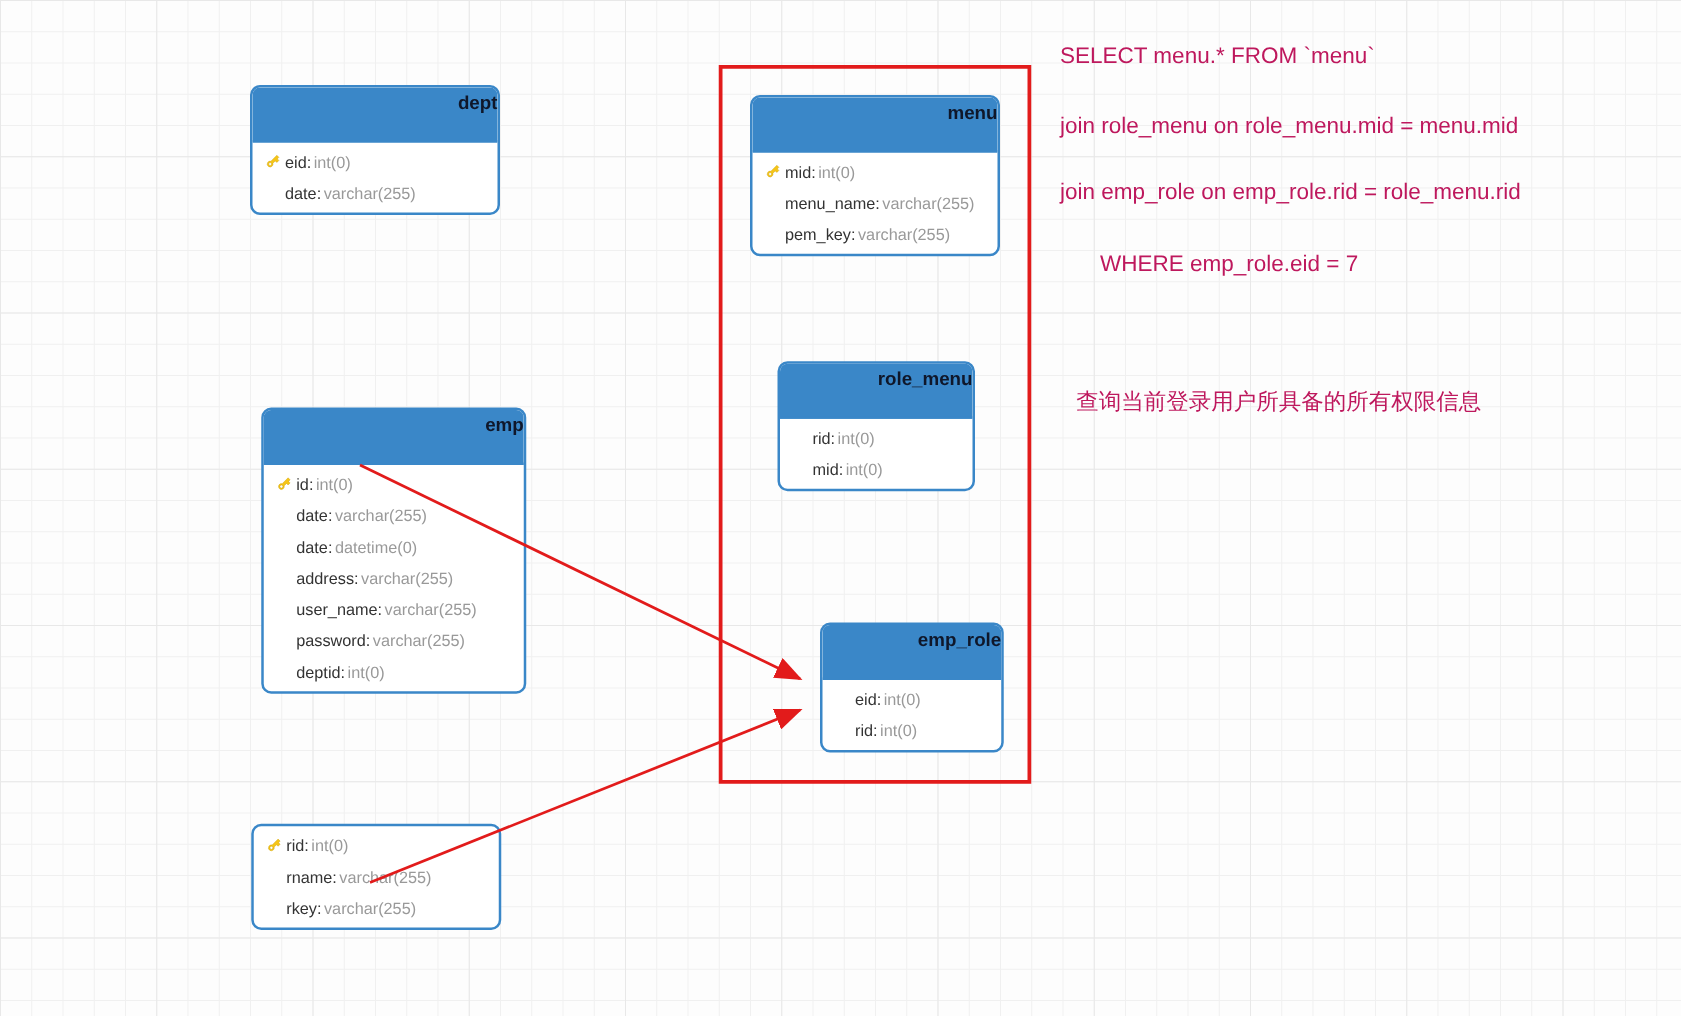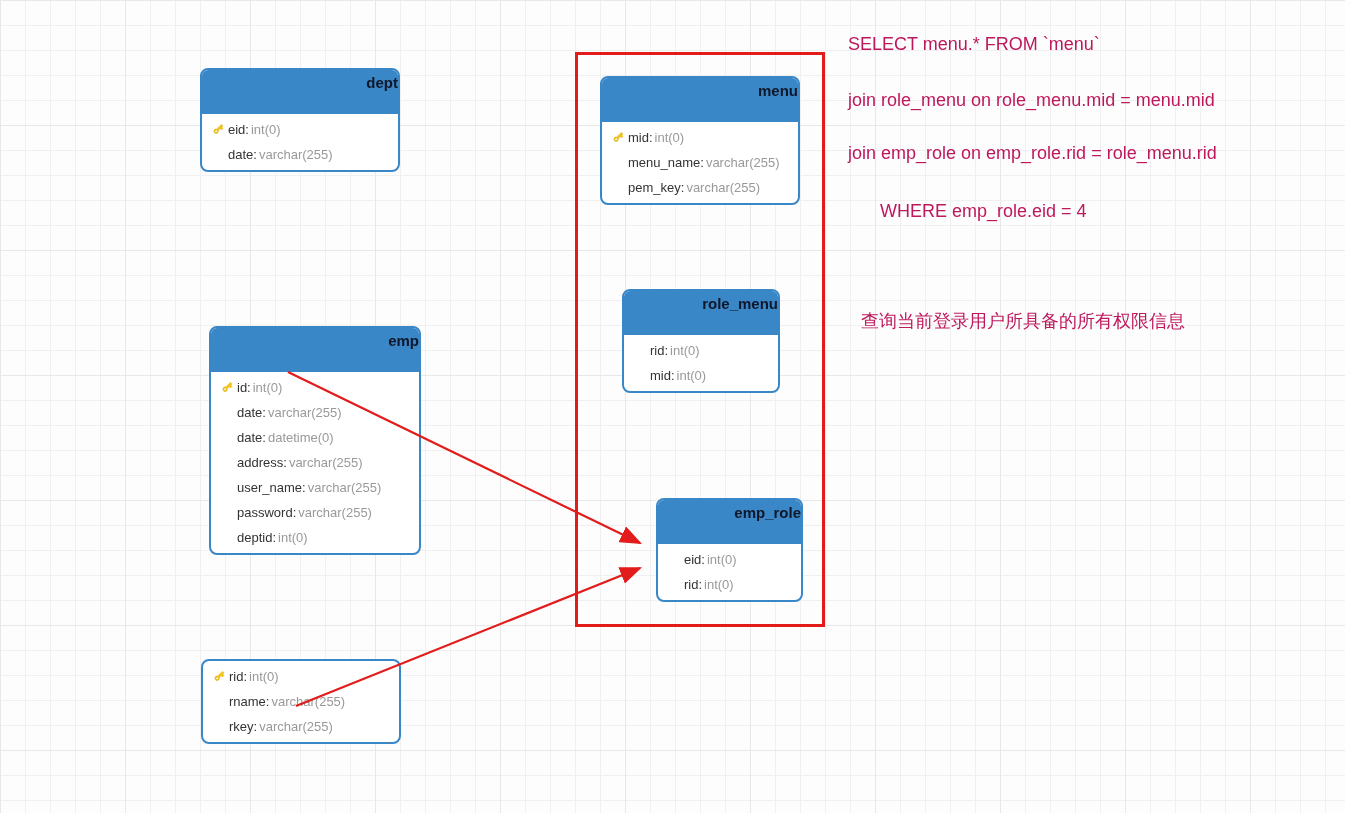--- a/index.html
+++ b/index.html
@@ -74,21 +74,21 @@
 }
 </style>
 </head>
 <body>
 
 <div class="red-box" style="left:575px; top:52px; width:250px; height:575px;"></div>
 
 <div class="sql-text" style="left:848px; top:33px;">SELECT menu.* FROM `menu`</div>
 <div class="sql-text" style="left:848px; top:89px;">join role_menu on role_menu.mid = menu.mid</div>
 <div class="sql-text" style="left:848px; top:129px;margin-top:13px;">join emp_role on emp_role.rid = role_menu.rid</div>
-<div class="sql-text" style="left:880px; top:200px;">WHERE emp_role.eid = 4</div>
+<div class="sql-text" style="left:880px; top:200px;">WHERE emp_role.eid = 7</div>
 <div class="sql-text" style="left:861px; top:310px;">查询当前登录用户所具备的所有权限信息</div>
 
 <div class="entity" style="left:200px; top:68px; width:200px;">
   <div class="entity-header">dept</div>
   <div class="entity-body">
       <div class="field">
         <span class="key-slot">
           <svg class="key-icon" viewBox="0 0 24 24">
             <path d="M7 14a4 4 0 1 1 3.46-6H22v4h-3v3h-4v-3h-4.54A4 4 0 0 1 7 14zm0-2a2 2 0 1 0 0-4 2 2 0 0 0 0 4z" transform="rotate(-45 12 12)" fill="#f5c518" stroke="#c79a00" stroke-width="0.5"></path>
           </svg>

